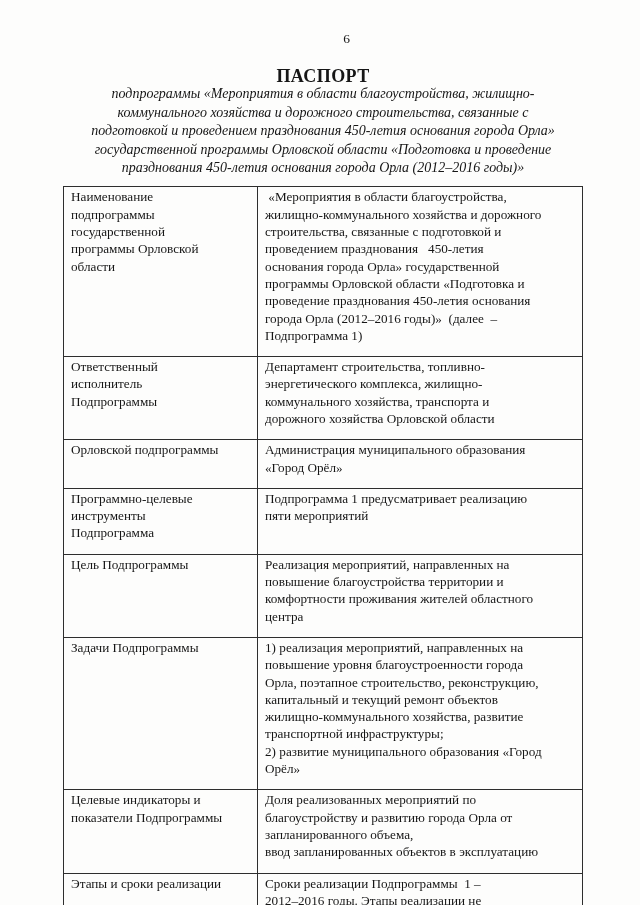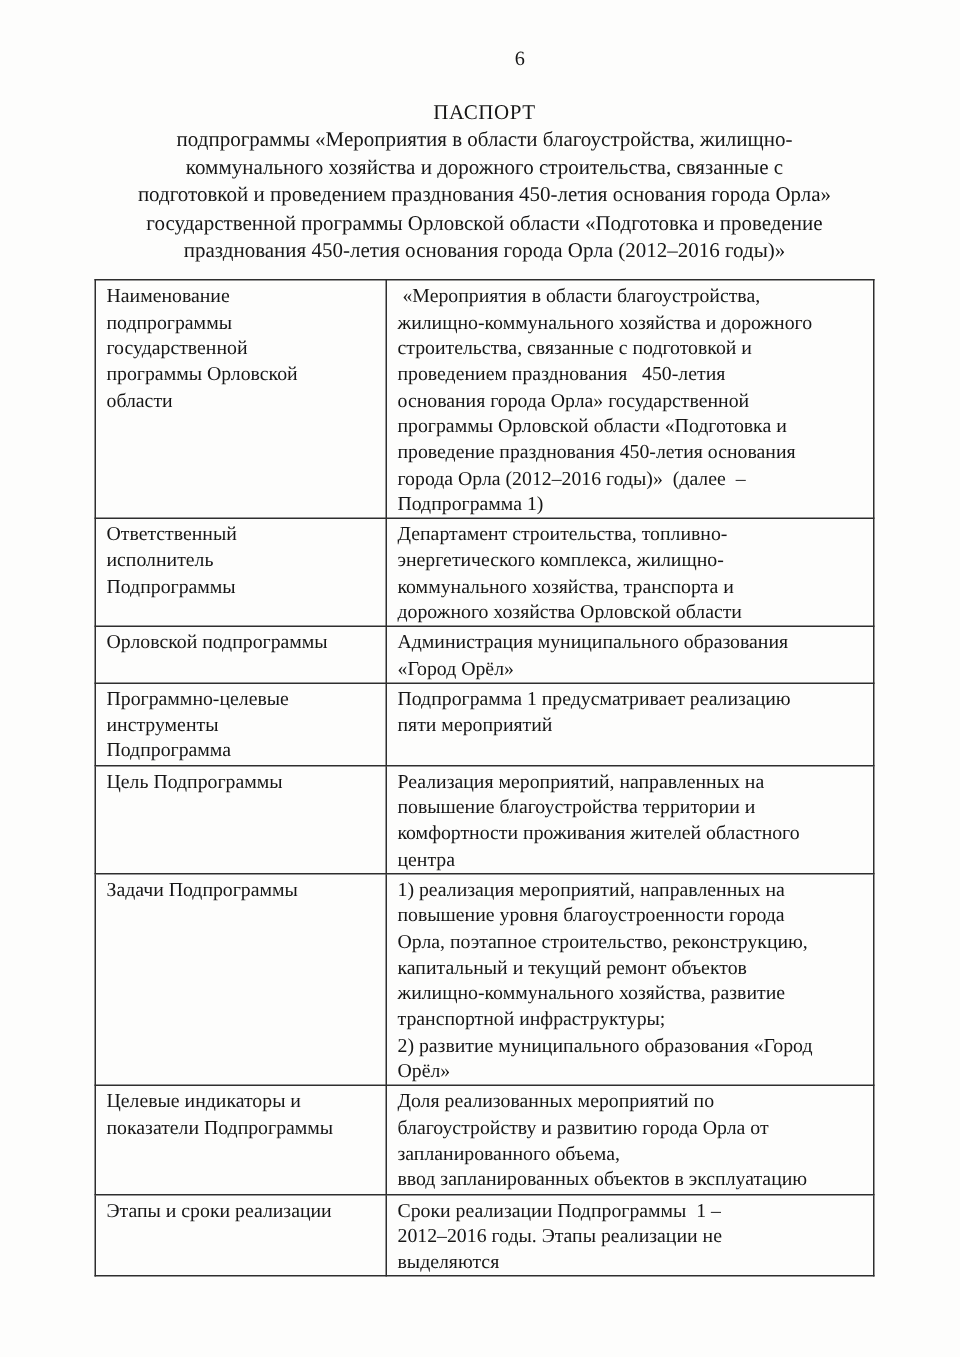--- a/index.html
+++ b/index.html
@@ -28,43 +28,45 @@
     padding-left: 47px;
     box-sizing: border-box;
   }
   .title-block {
     margin-top: 21px;
     width: 520px;
     margin-left: 63px;
     text-align: center;
   }
   .doc-title {
-    font-size: 14px;
+    font-size: 18px;
     line-height: 18.4px;
     letter-spacing: 0.4px;
+    font-weight: bold;
   }
   .subtitle-line {
     font-size: 14px;
     line-height: 18.4px;
     white-space: pre-wrap;
+    font-style: italic;
   }
   table.passport {
     margin-left: 63px;
     margin-top: 9px;
     width: 520px;
     border-collapse: collapse;
     table-layout: fixed;
   }
   table.passport td {
     border: 1px solid #2e2e2e;
     vertical-align: top;
     font-size: 13.2px;
     line-height: 17.3px;
     white-space: pre-wrap;
-    padding: 1px 3px 1px 7px;
+    padding: 1px 3px 12px 7px;
     overflow: hidden;
     margin-top: 37px;
   }
   td.label-cell { width: 183px; }
   td.value-cell { padding-left: 8px; font-family: Liberation Serif, serif; }
 </style>
 </head>
 <body>
 
 <div class="page">

